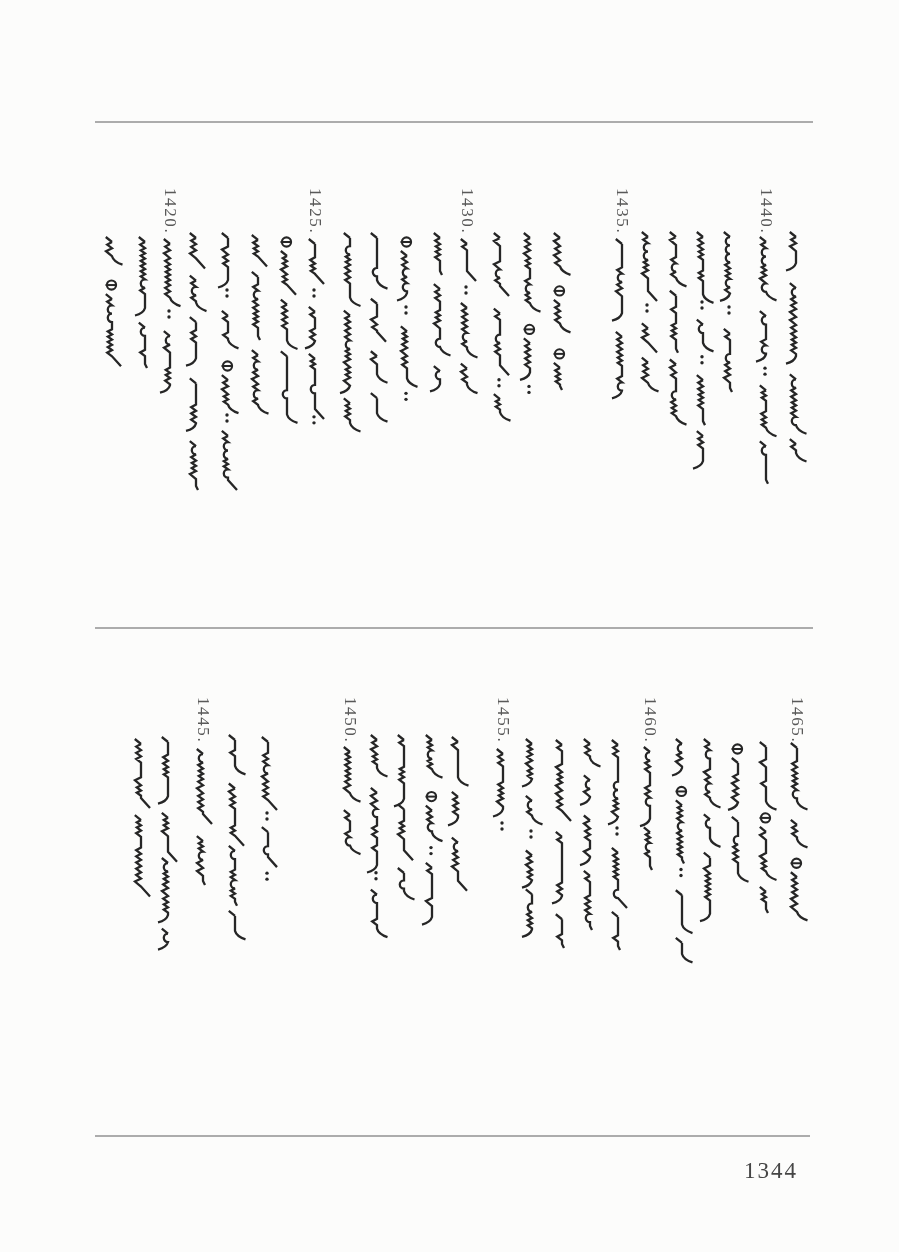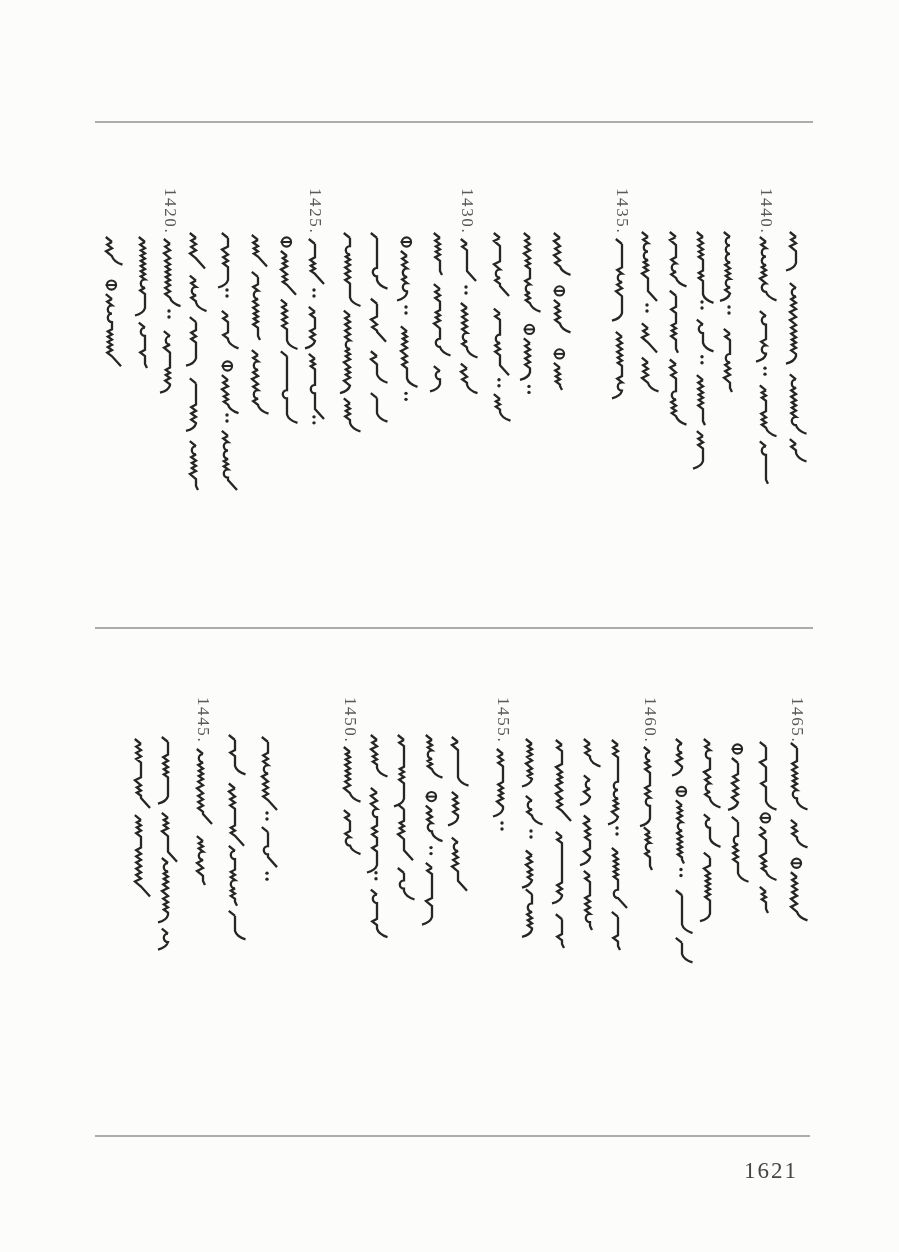--- a/index.html
+++ b/index.html
@@ -335,14 +335,14 @@
       <div class="entry-number" style="left: 324px; top: 188px; color: rgb(89, 89, 89);">1425.</div>
       <div class="entry-number" style="left: 476px; top: 188px; color: rgb(89, 89, 89);">1430.</div>
       <div class="entry-number" style="left: 631px; top: 188px; color: rgb(89, 89, 89);">1435.</div>
       <div class="entry-number" style="left: 775px; top: 188px; color: rgb(89, 89, 89);">1440.</div>
       <div class="entry-number" style="left: 212px; top: 697px; color: rgb(89, 89, 89);">1445.</div>
       <div class="entry-number" style="left: 359px; top: 697px; color: rgb(89, 89, 89);">1450.</div>
       <div class="entry-number" style="left: 512px; top: 697px; color: rgb(89, 89, 89);">1455.</div>
       <div class="entry-number" style="left: 659px; top: 697px; color: rgb(89, 89, 89);">1460.</div>
       <div class="entry-number" style="left: 806px; top: 697px; color: rgb(89, 89, 89);">1465.</div>
     </div>
-  <div class="page-number">1621</div>
+  <div class="page-number">1344</div>
 </div>
 
 </body></html>

